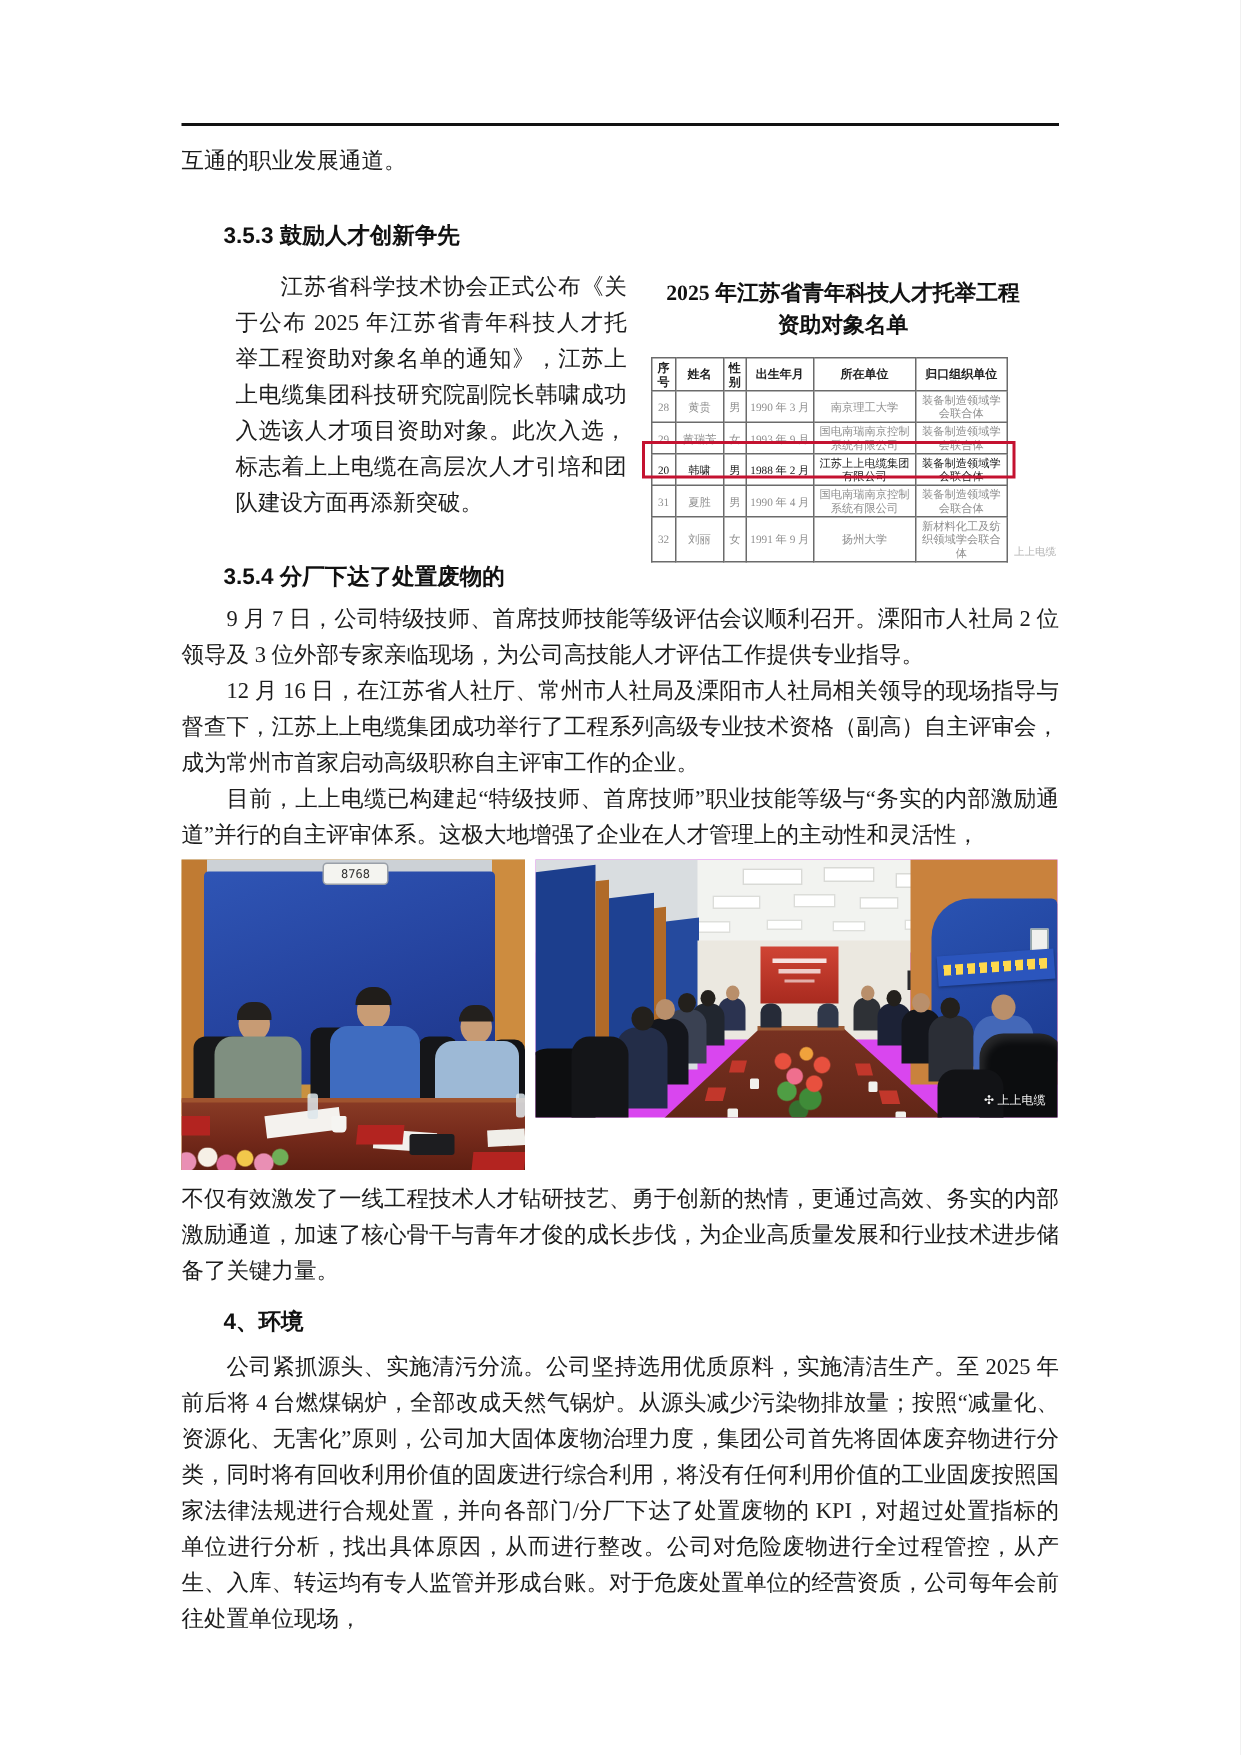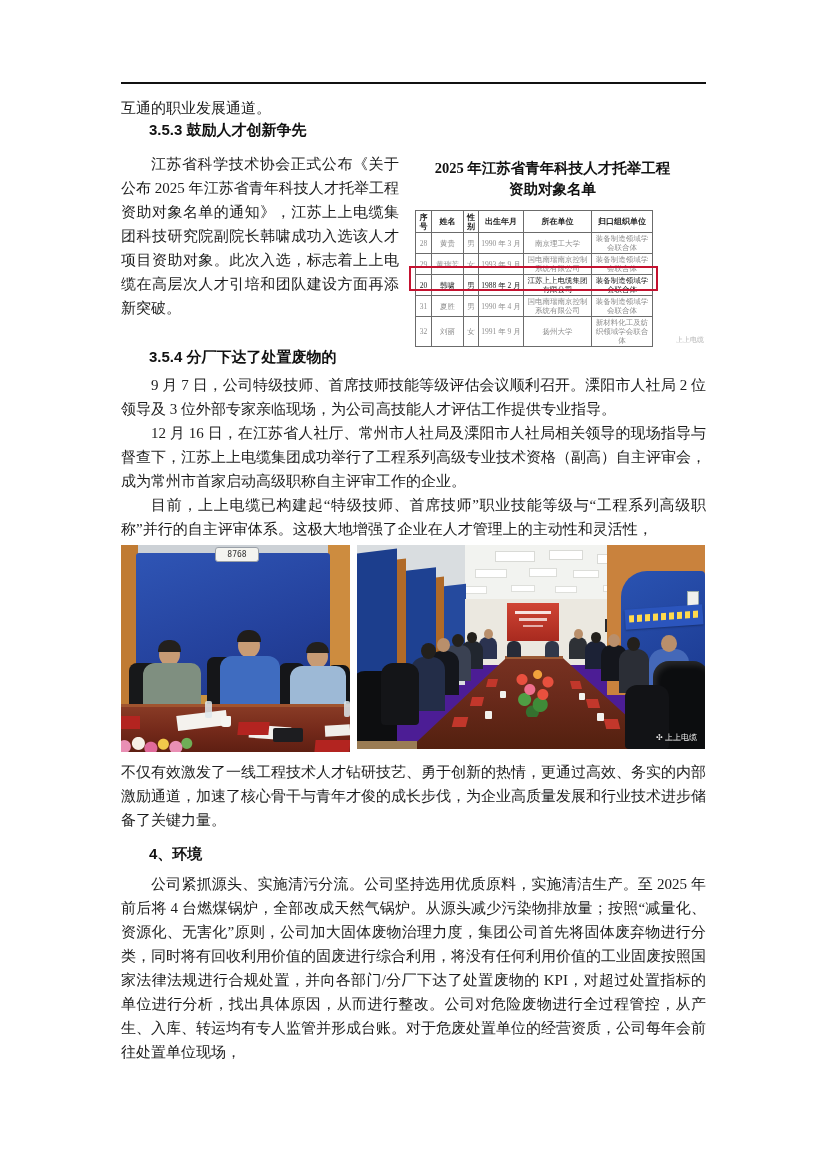--- a/index.html
+++ b/index.html
@@ -11,24 +11,24 @@
     color:#1c1c1c;
   }
   .content { position:absolute; left:121px; top:0; width:585px; }
   .header-rule { margin-top:82px; border-top:2px solid #111; width:585px; }
   .para { font-size:15px; line-height:24px; text-align:justify; text-indent:2em; }
   .para.noindent { text-indent:0;font-family:Liberation Serif, serif; }
   .heading {
     font-family:"Liberation Sans","DejaVu Sans",sans-serif;
     font-weight:bold; font-size:15px; line-height:20px; margin-left:28px; color:#111;
   }
-  .h353 { margin-top:0; }
+  .h353 { margin-top:28px; }
   .intro { margin-top:12px; }
   .twocol { margin-top:12px; display:flex; }
-  .twocol .leftcol { width:278px; }
+  .twocol .leftcol { width:278px;margin-left:36px; }
   .award-img { width:307px; position:relative; background:#fff; padding-top:6px; }
   .award-title {
     text-align:center; font-weight:bold; font-size:14.5px; line-height:21px;
     font-family:"Liberation Serif","DejaVu Serif",serif; color:#111;
   }
   .award-tablewrap { position:relative; width:237px; margin:10px 0 0 16px; }
   table.award { border-collapse:collapse; width:237px; table-layout:fixed; }
   table.award td {
     border:1px solid #6b6b6b; text-align:center; vertical-align:middle;
     font-size:7.5px; line-height:9px; padding:1px 2px; color:#8f8f8f;
@@ -43,21 +43,21 @@
   .award-watermark {
     position:absolute; right:2px; bottom:2px; font-size:7px; color:#b3b3b3;
     font-family:"Liberation Sans",sans-serif;
   }
   .h354 { margin-top:0px; }
   .p-354-1 { margin-top:6px; }
   .photos { margin-top:4px; display:flex; gap:7px; }
   .photo { position:relative; overflow:hidden; }
   .abs { position:absolute; }
   .photo-left { width:229px; height:207px; background:#c9913f; }
-  .photo-right { width:348px; height:204px; background:#4c1d95;padding-left:32px; }
+  .photo-right { width:348px; height:172px; background:#d946ef;padding-left:32px; }
   .after-photos { margin-top:8px; }
   .h4 { margin-top:12px; }
   .h41 { margin-top:14px; }
   .p41 { margin-top:8px; }
   .pagenum {
     margin-top:8px; text-align:center; font-size:13px; color:#222;
     font-family:"Liberation Serif",serif;
   }
   .wm-right {
     position:absolute; right:8px; bottom:6px; color:#f2f2f2; font-size:8px;
@@ -150,21 +150,21 @@
             </table>
           <div class="hl-box"></div>
         </div>
         <div class="award-watermark">上上电缆</div>
       </div>
     </div>
 
     <p class="heading h354">3.5.4 分厂下达了处置废物的</p>
     <p class="para p-354-1">9 月 7 日，公司特级技师、首席技师技能等级评估会议顺利召开。溧阳市人社局 2 位领导及 3 位外部专家亲临现场，为公司高技能人才评估工作提供专业指导。</p>
     <p class="para">12 月 16 日，在江苏省人社厅、常州市人社局及溧阳市人社局相关领导的现场指导与督查下，江苏上上电缆集团成功举行了工程系列高级专业技术资格（副高）自主评审会，成为常州市首家启动高级职称自主评审工作的企业。</p>
-    <p class="para">目前，上上电缆已构建起“特级技师、首席技师”职业技能等级与“工程系列高级职称”并行的自主评审体系。这极大地增强了企业在人才管理上的主动性和灵活性，</p>
+    <p class="para">目前，上上电缆已构建起“特级技师、首席技师”职业技能等级与“务实的内部激励通道”并行的自主评审体系。这极大地增强了企业在人才管理上的主动性和灵活性，</p>
 
     <div class="photos">
 
       <div class="photo photo-left">
         <div class="abs" style="left:0;top:0;width:229px;height:9px;background:#ccd1d6;"></div>
         <div class="abs" style="left:0;top:0;width:17px;height:170px;background:#c07b33;"></div>
         <div class="abs" style="right:0;top:0;width:22px;height:170px;background:#cd8c3f;"></div>
         <div class="abs" style="left:15px;top:8px;width:194px;height:142px;background:linear-gradient(160deg,#2f55b5 0%,#24419c 60%,#1d3587 100%);border-radius:3px;"></div>
         <div class="clockbox">8768</div>
 

